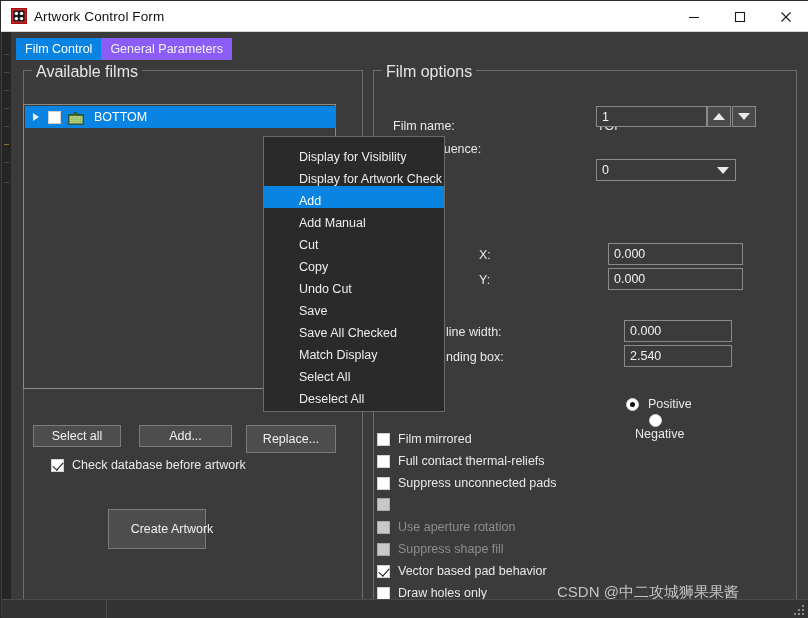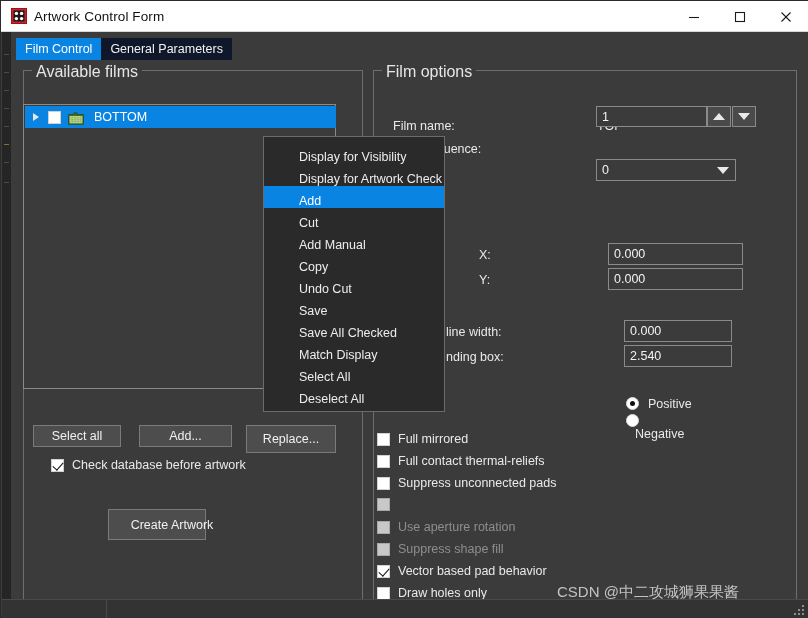--- a/index.html
+++ b/index.html
@@ -53,21 +53,21 @@
     background: #3b3b3b;
   }
 
   
   #tabstrip { position: absolute; left: 5px; top: 6px; height: 22px; display: flex; }
   .tab {
     height: 22px; padding: 0 9px; display: flex; align-items: center;
     font-size: 12.5px; color: #ffffff;
   }
   .tab.sel { background: #0a84e2; }
-  .tab.unsel { background: #0f172a; color: #f2f2f2; }
+  .tab.unsel { background: #8b5cf6; color: #f2f2f2; }
 
   
   .group {
     position: absolute;
     border: 1px solid #6e6e6e;
   }
   .group > .legend {
     position: absolute; top: -8px; left: 8px;
     background: #3b3b3b; padding: 0 4px;
     font-size: 16px; color: #e6e6e6; white-space: nowrap;
@@ -116,21 +116,21 @@
   .cbox.dim { background: #c8c8c8; border-color: #a8a8a8; }
   .cbox.checked::after {
     content: ""; position: absolute; left: 3px; top: 0px;
     width: 5px; height: 9px; border: solid #111; border-width: 0 1.6px 1.6px 0;
     transform: rotate(42deg);
   }
   .cblabel { margin-left: 8px; font-size: 12.5px; color: #e9e9e9; white-space: nowrap; }
   .cblabel.dim { color: #8e8e8e; }
 
   
-  .rrow { position: absolute; display: flex; }
+  .rrow { position: absolute; display: flex; align-items: center; }
   .radio {
     width: 13px; height: 13px; border-radius: 50%;
     background: #ffffff; border: 1px solid #dcdcdc; flex: 0 0 auto; position: relative;
   }
   .radio.sel::after {
     content: ""; position: absolute; left: 3px; top: 3px; width: 5px; height: 5px;
     border-radius: 50%; background: #111;
   }
   .rlabel { margin-left: 9px; font-size: 12.5px; color: #e9e9e9; }
 
@@ -291,21 +291,21 @@
     </div>
     <div class="btn" style="left:235px; top:393px; width:90px; height:28px;">
       <span>Replace...</span>
     </div>
 
     <div class="cbrow" style="left:40px; top:426px;">
       <div class="cbox checked"></div>
       <div class="cblabel">Check database before artwork</div>
     </div>
 
-    <div class="btn" style="left:97px; top:477px; width:98px; height:31px;padding-left:30px;">
+    <div class="btn" style="left:97px; top:477px; width:98px; height:40px;padding-left:30px;">
       <span>Create Artwork</span>
     </div>
 
     <div class="group" id="grp-filmopt">
       <div class="legend">Film options</div>
     </div>
 
     <div class="flabel" style="left:382px; top:87px;">Film name:</div>
     <div class="flabel" style="left:586px; top:87px;">TOP</div>
 
@@ -339,21 +339,21 @@
       <div class="radio sel"></div>
       <div class="rlabel">Positive</div>
     </div>
     <div class="rrow" style="left:615px; top:382px;flex-direction:column;">
       <div class="radio"></div>
       <div class="rlabel">Negative</div>
     </div>
 
     <div class="cbrow" style="left:366px; top:400px;">
       <div class="cbox"></div>
-      <div class="cblabel">Full mirrored</div>
+      <div class="cblabel">Film mirrored</div>
     </div>
     <div class="cbrow" style="left:366px; top:422px;">
       <div class="cbox"></div>
       <div class="cblabel">Full contact thermal-reliefs</div>
     </div>
     <div class="cbrow" style="left:366px; top:444px;">
       <div class="cbox"></div>
       <div class="cblabel">Suppress unconnected pads</div>
     </div>
     <div class="cbrow" style="left:366px; top:466px;">
@@ -412,26 +412,26 @@
     <div class="mi">
       <span>Display for Visibility</span>
     </div>
     <div class="mi">
       <span>Display for Artwork Check</span>
     </div>
     <div class="mi hl">
       <span>Add</span>
     </div>
     <div class="mi">
+      <span>Add Manual</span>
+    </div>
+    <div class="mi">
       <span>Cut</span>
     </div>
     <div class="mi">
-      <span>Add Manual</span>
-    </div>
-    <div class="mi">
       <span>Copy</span>
     </div>
     <div class="mi">
       <span>Undo Cut</span>
     </div>
     <div class="mi">
       <span>Save</span>
     </div>
     <div class="mi">
       <span>Save All Checked</span>

